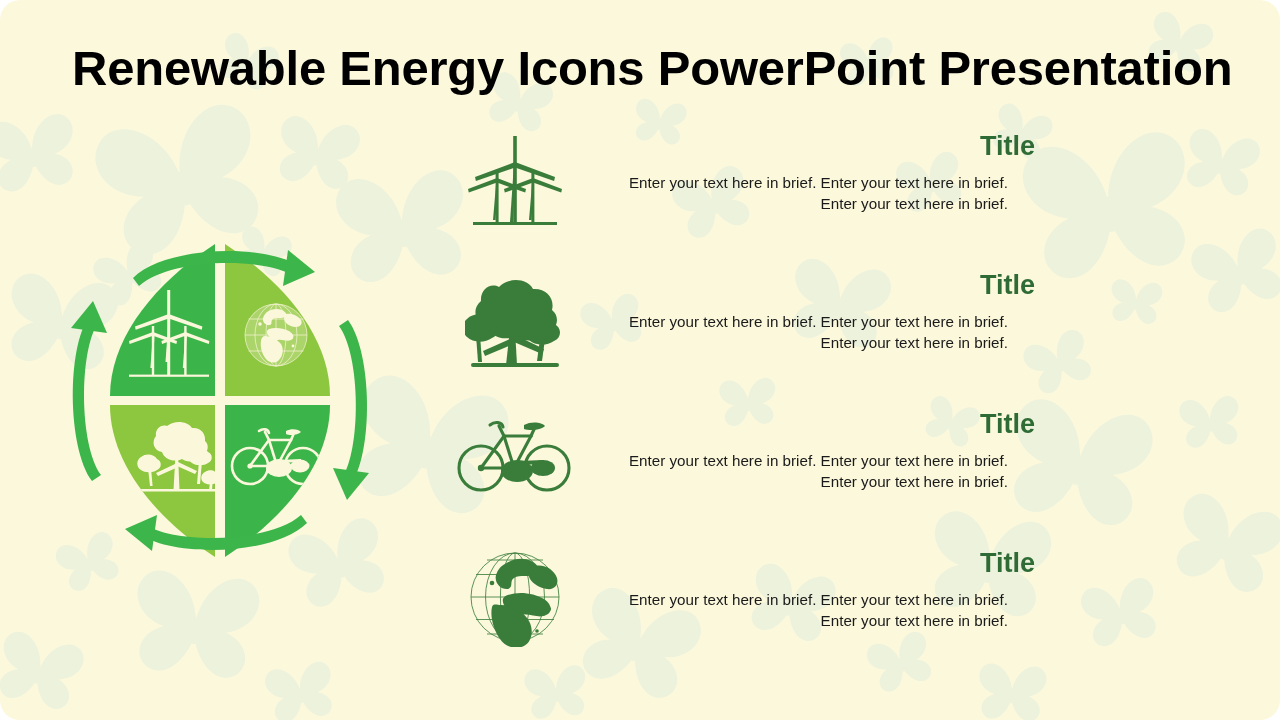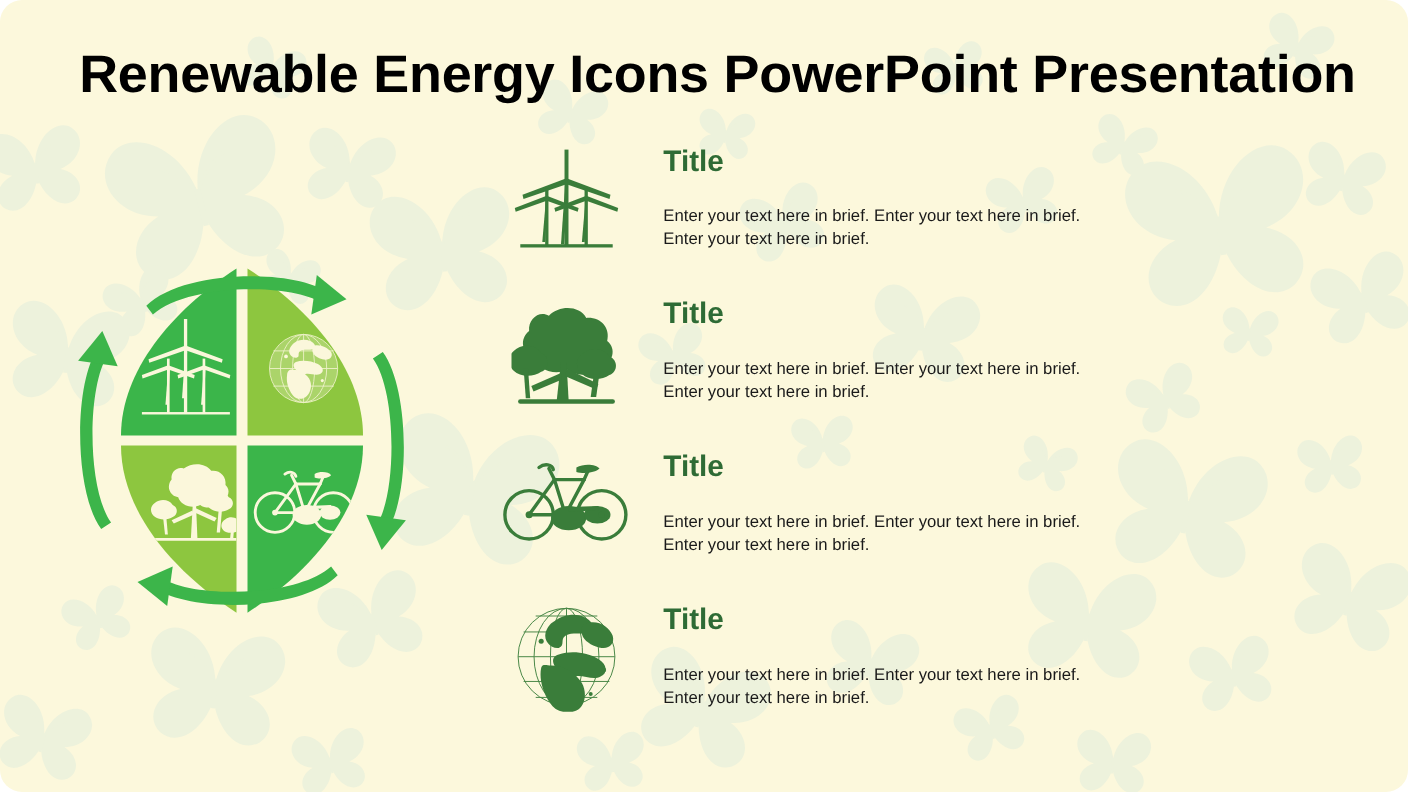--- a/index.html
+++ b/index.html
@@ -48,33 +48,34 @@
   }
   .row-icon {
     width:120px; height:110px;
     display:flex; align-items:center; justify-content:center;
     flex:0 0 120px;
   }
   .row-text {
     flex:1 1 auto;
     padding-left:28px;
     padding-top:6px;
+    text-align:right;
   }
   .row-title {
     color:#2E6B35;
     font-size:27px;
     font-weight:bold;
     line-height:30px;
     letter-spacing:0px;
   }
   .row-body {
     color:#1a1a1a;
     font-size:15.2px;
     line-height:21px;
-    margin-top:25px;
+    margin-top:11px;
     width:405px;
   }
 </style>
 </head>
 <body>
 
 <div id="slide">
 
   <svg id="bg-butterflies" viewBox="0 0 1280 720" xmlns="http://www.w3.org/2000/svg" aria-hidden="true">
     <defs>

